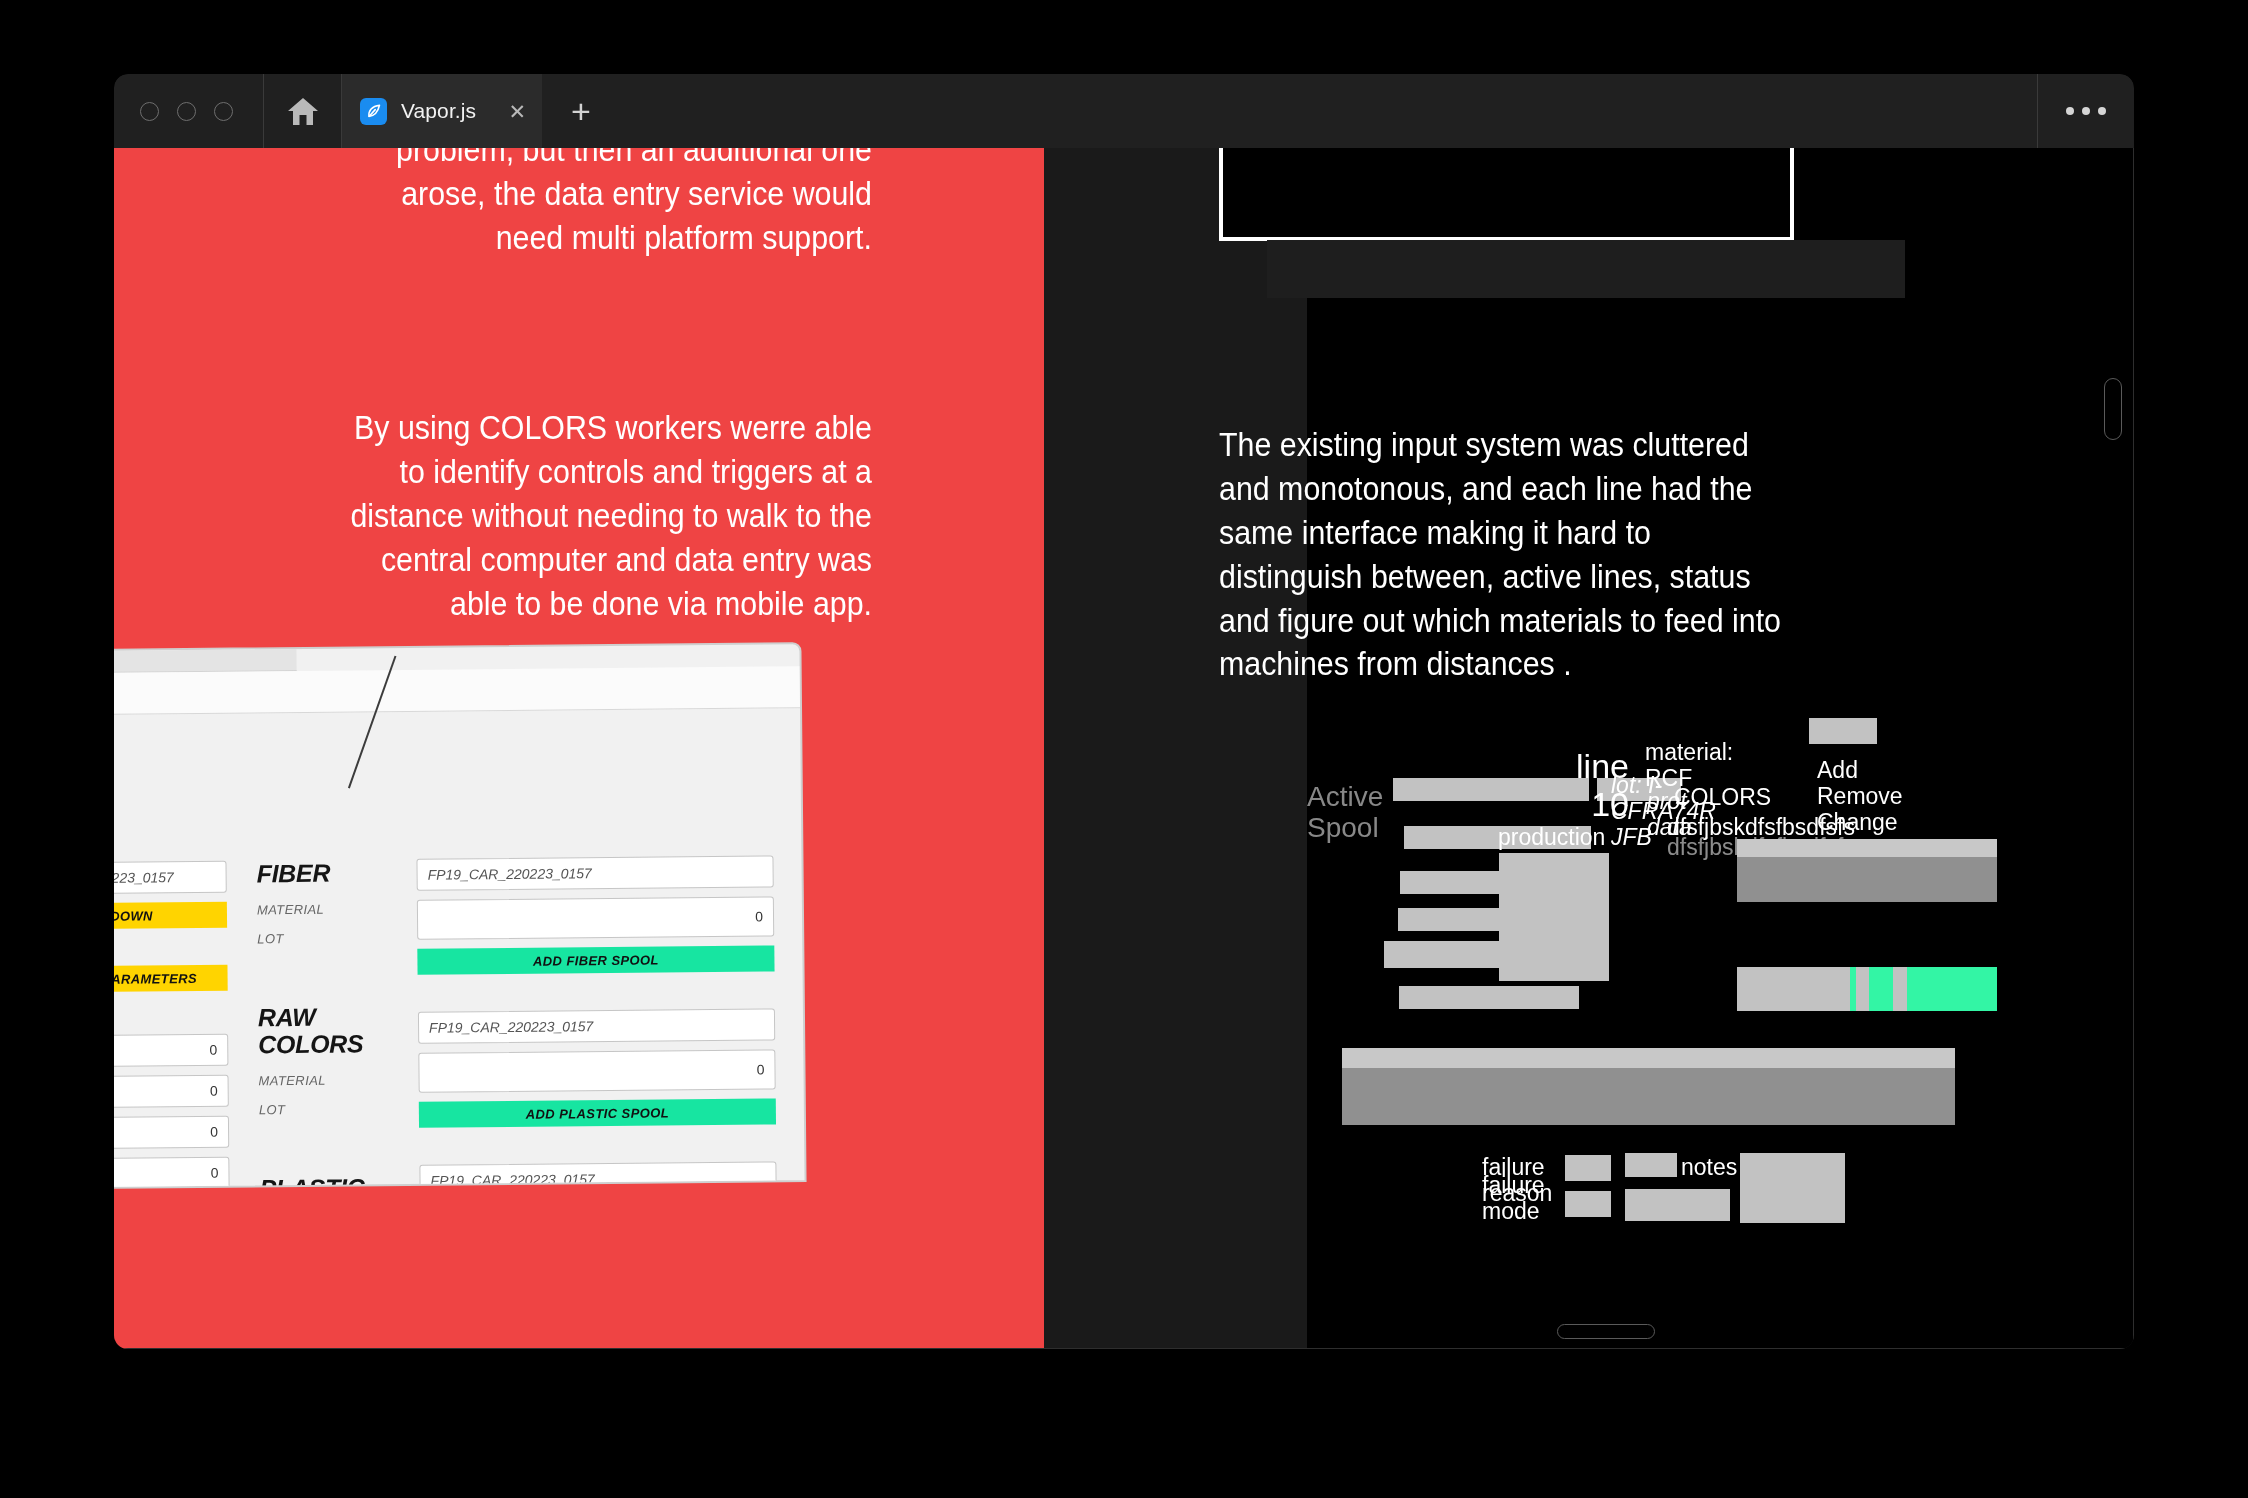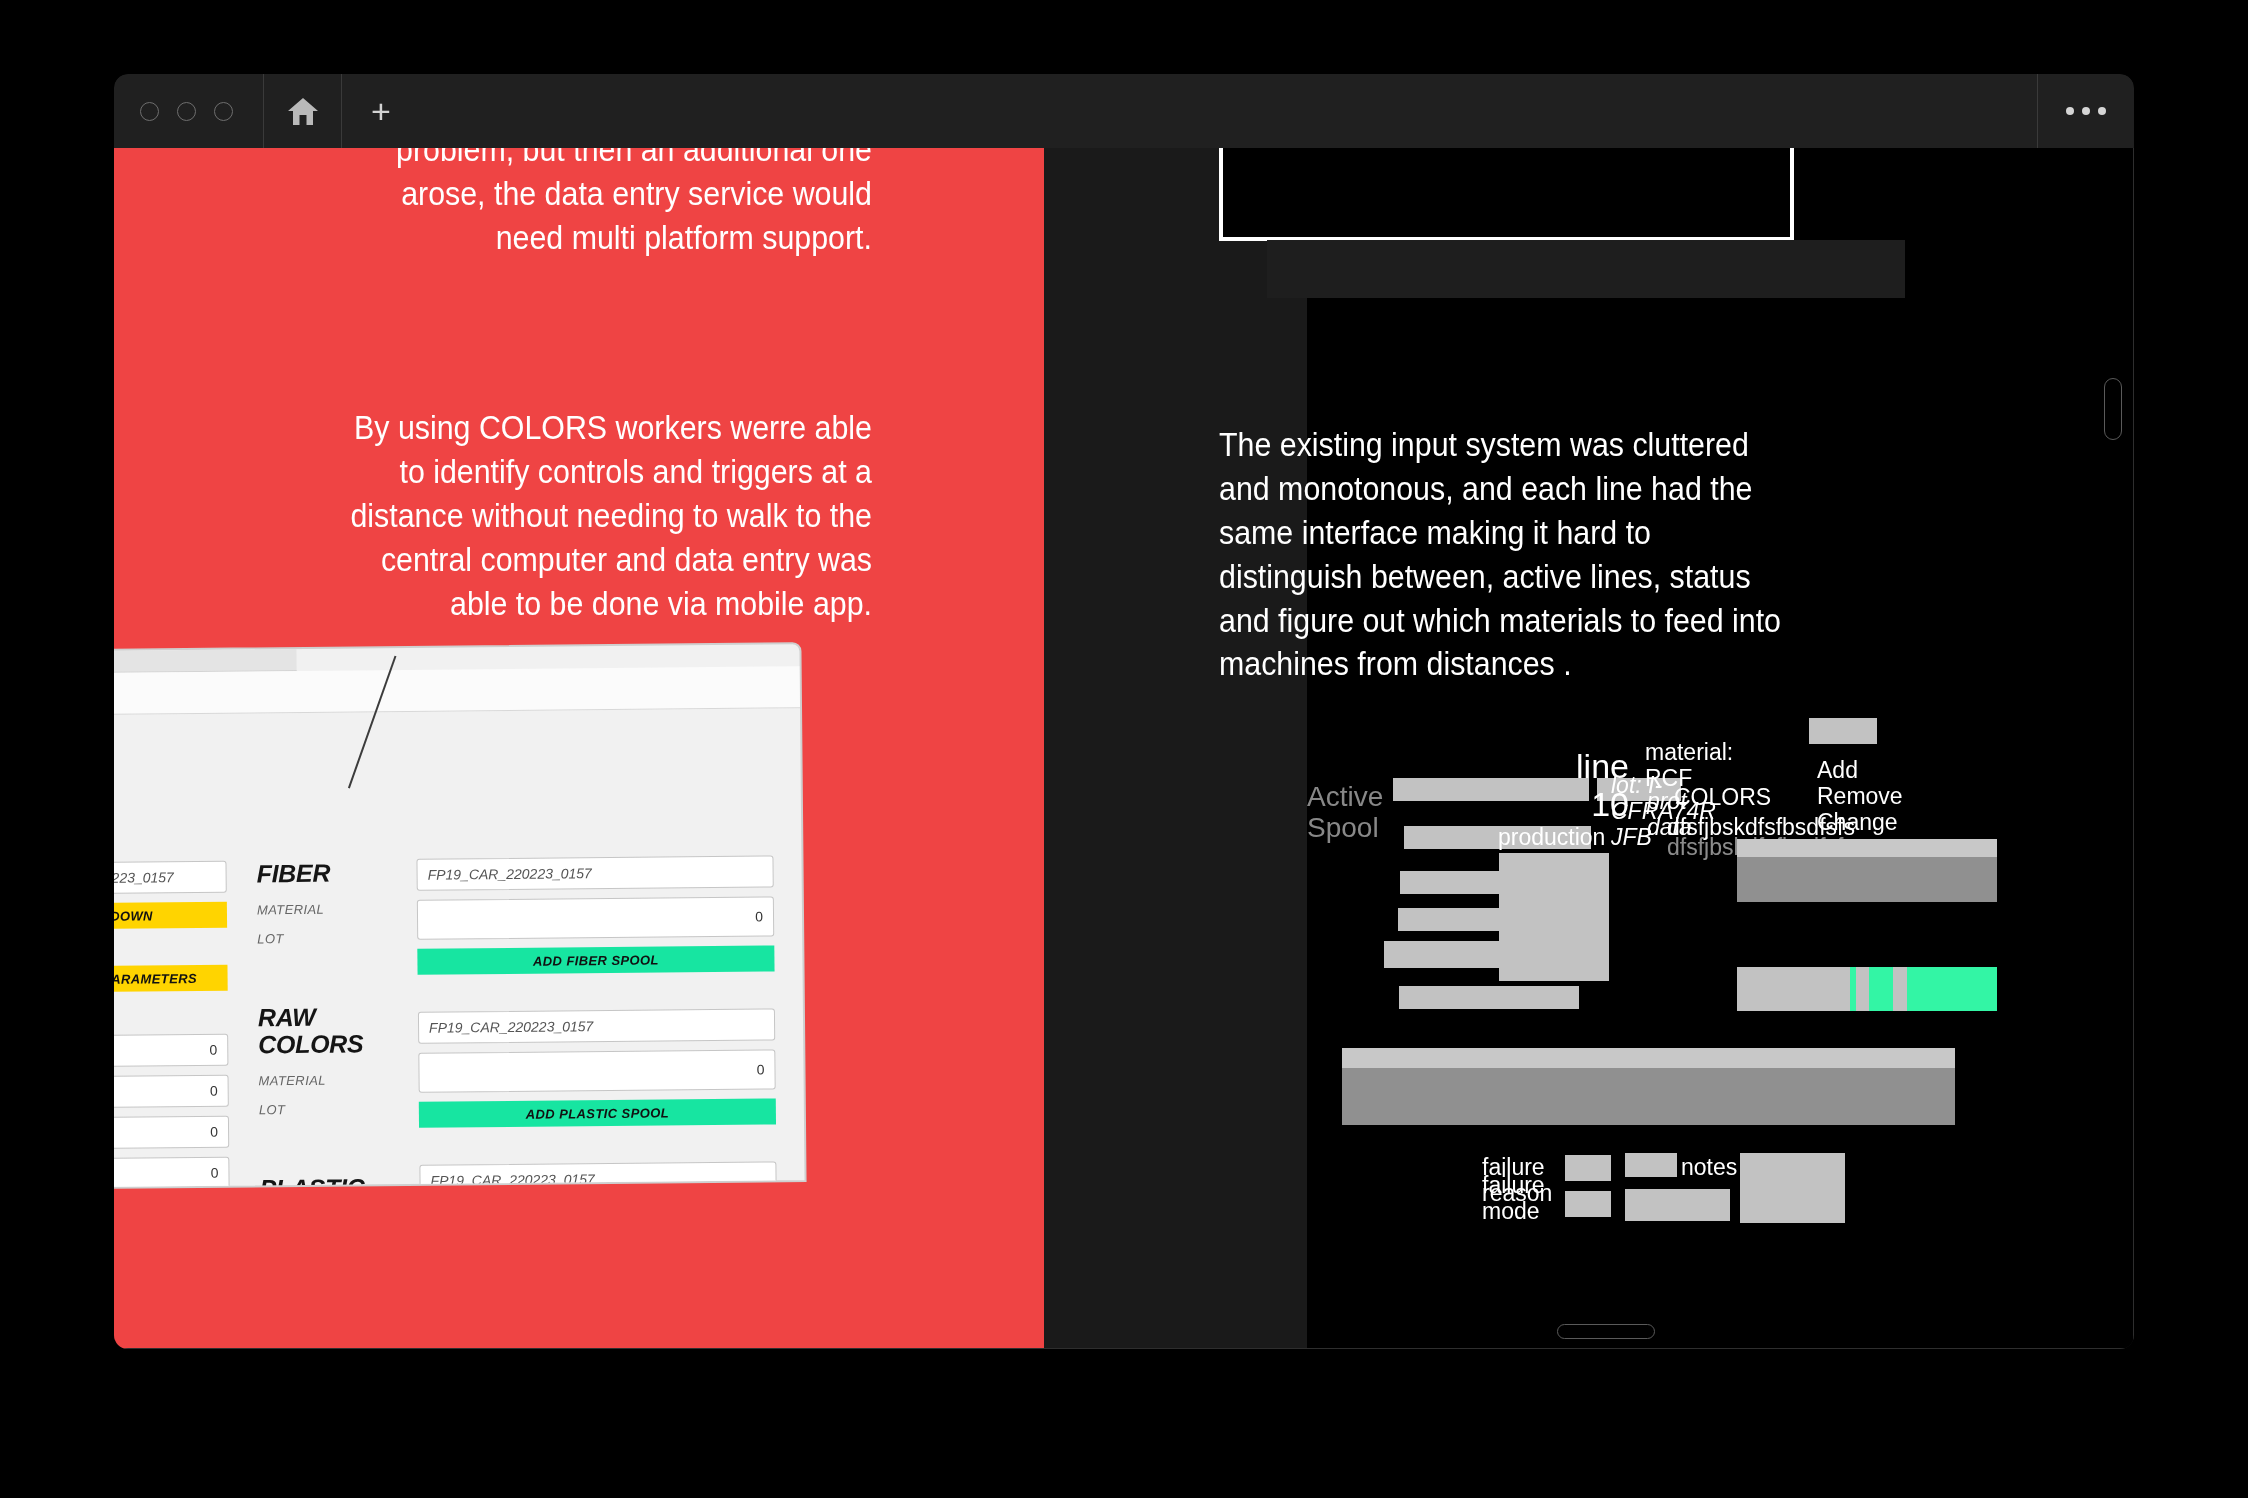--- a/index.html
+++ b/index.html
@@ -332,20 +332,30 @@
     </div>
 
     <div id="home-btn">
       <span>
         <svg width="32" height="30" viewBox="0 0 32 30">
           <path d="M16 2 L31 15 L26 15 L26 29 L19.5 29 L19.5 19 L12.5 19 L12.5 29 L6 29 L6 15 L1 15 Z" fill="#b9b9b9"></path>
         </svg>
       </span>
     </div>
 
+    <div id="tab-vapor">
+      <span id="tab-favicon">
+        <svg width="18" height="18" viewBox="0 0 18 18">
+          <path d="M14.5 3.2 C13 10 9 14 4 14.4 C3.2 9 7 4 14.5 3.2 Z" fill="none" stroke="#ffffff" stroke-width="1.6" stroke-linejoin="round"></path>
+          <path d="M4.2 14.2 L10.2 7.6" fill="none" stroke="#ffffff" stroke-width="1.6" stroke-linecap="round"></path>
+        </svg>
+      </span>
+      <span id="tab-title">Vapor.js</span>
+      <span id="tab-close">✕</span>
+    </div>
 
     <div id="new-tab-btn">+</div>
 
     <div id="tab-strip-spacer"></div>
     <div id="menu-divider"></div>
     <div id="menu-btn">
       <span class="menu-dot"></span>
       <span class="menu-dot"></span>
       <span class="menu-dot"></span>
     </div>

